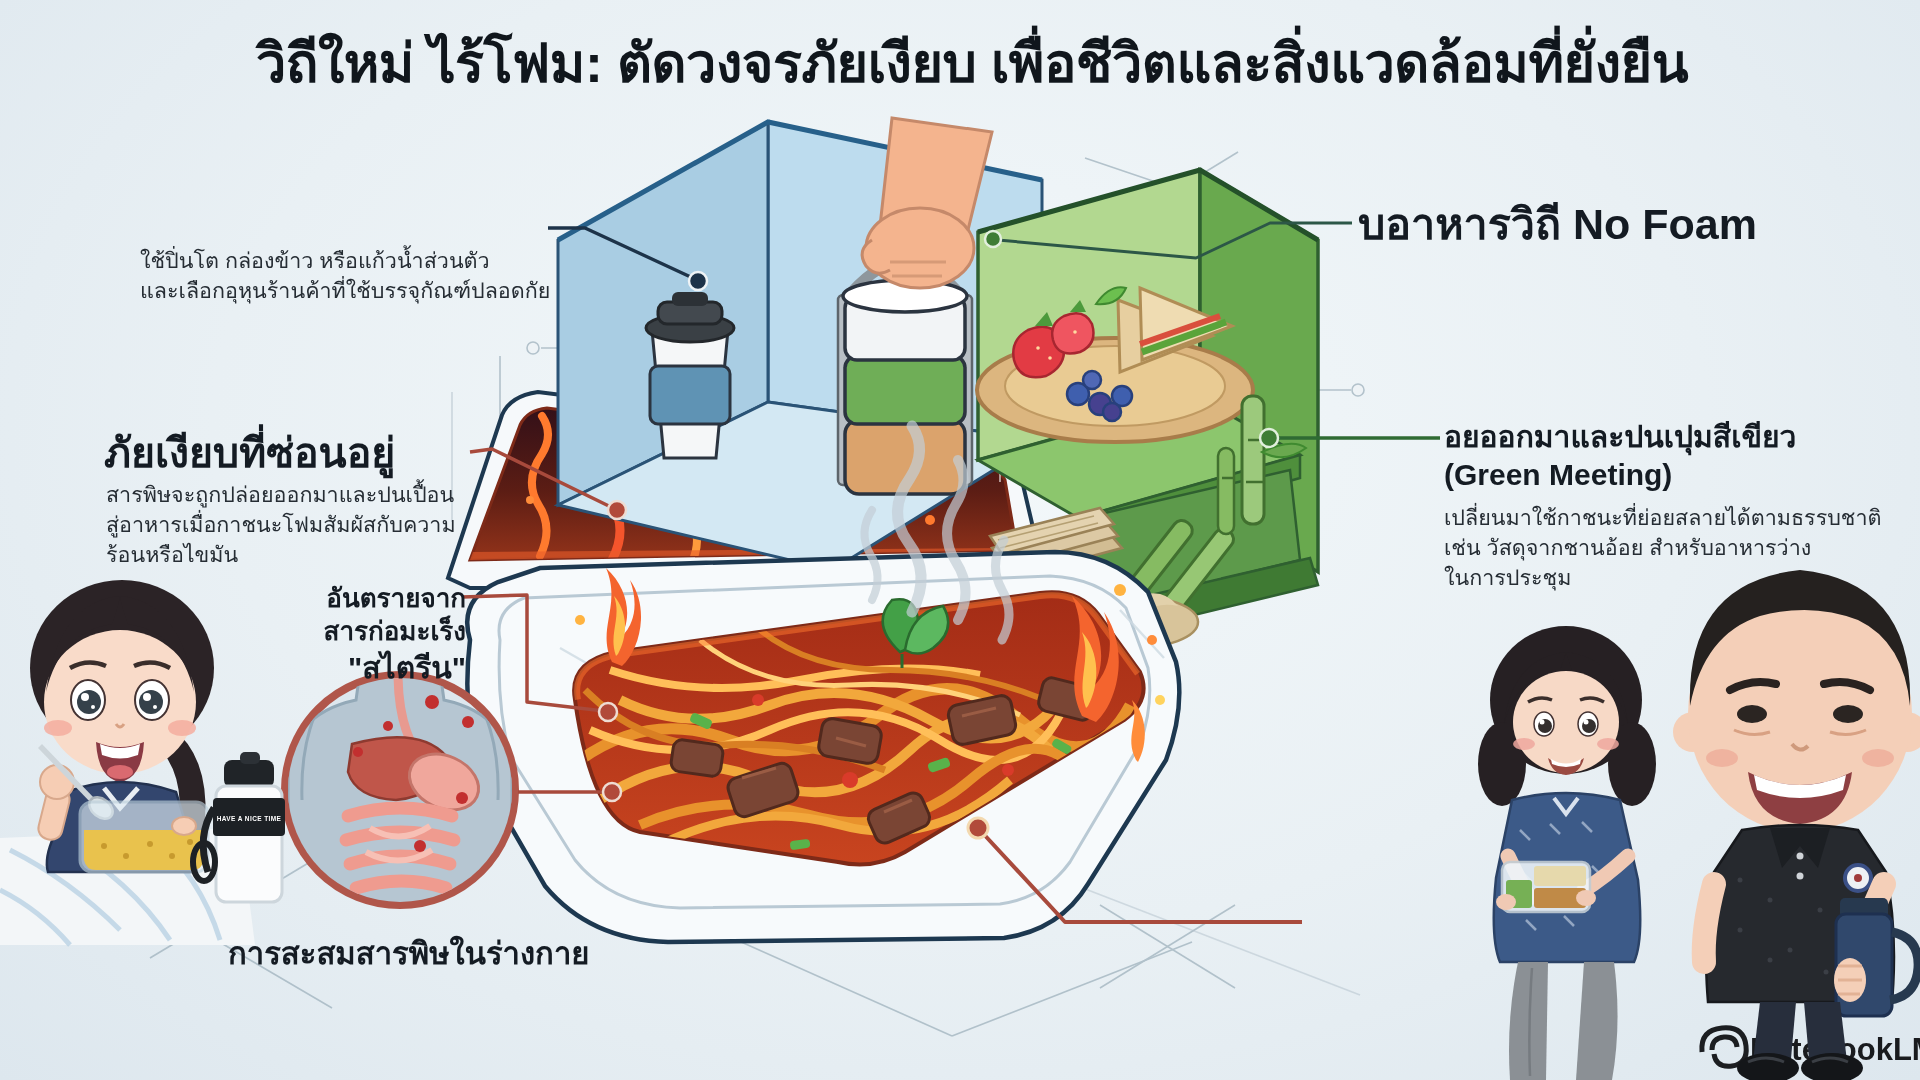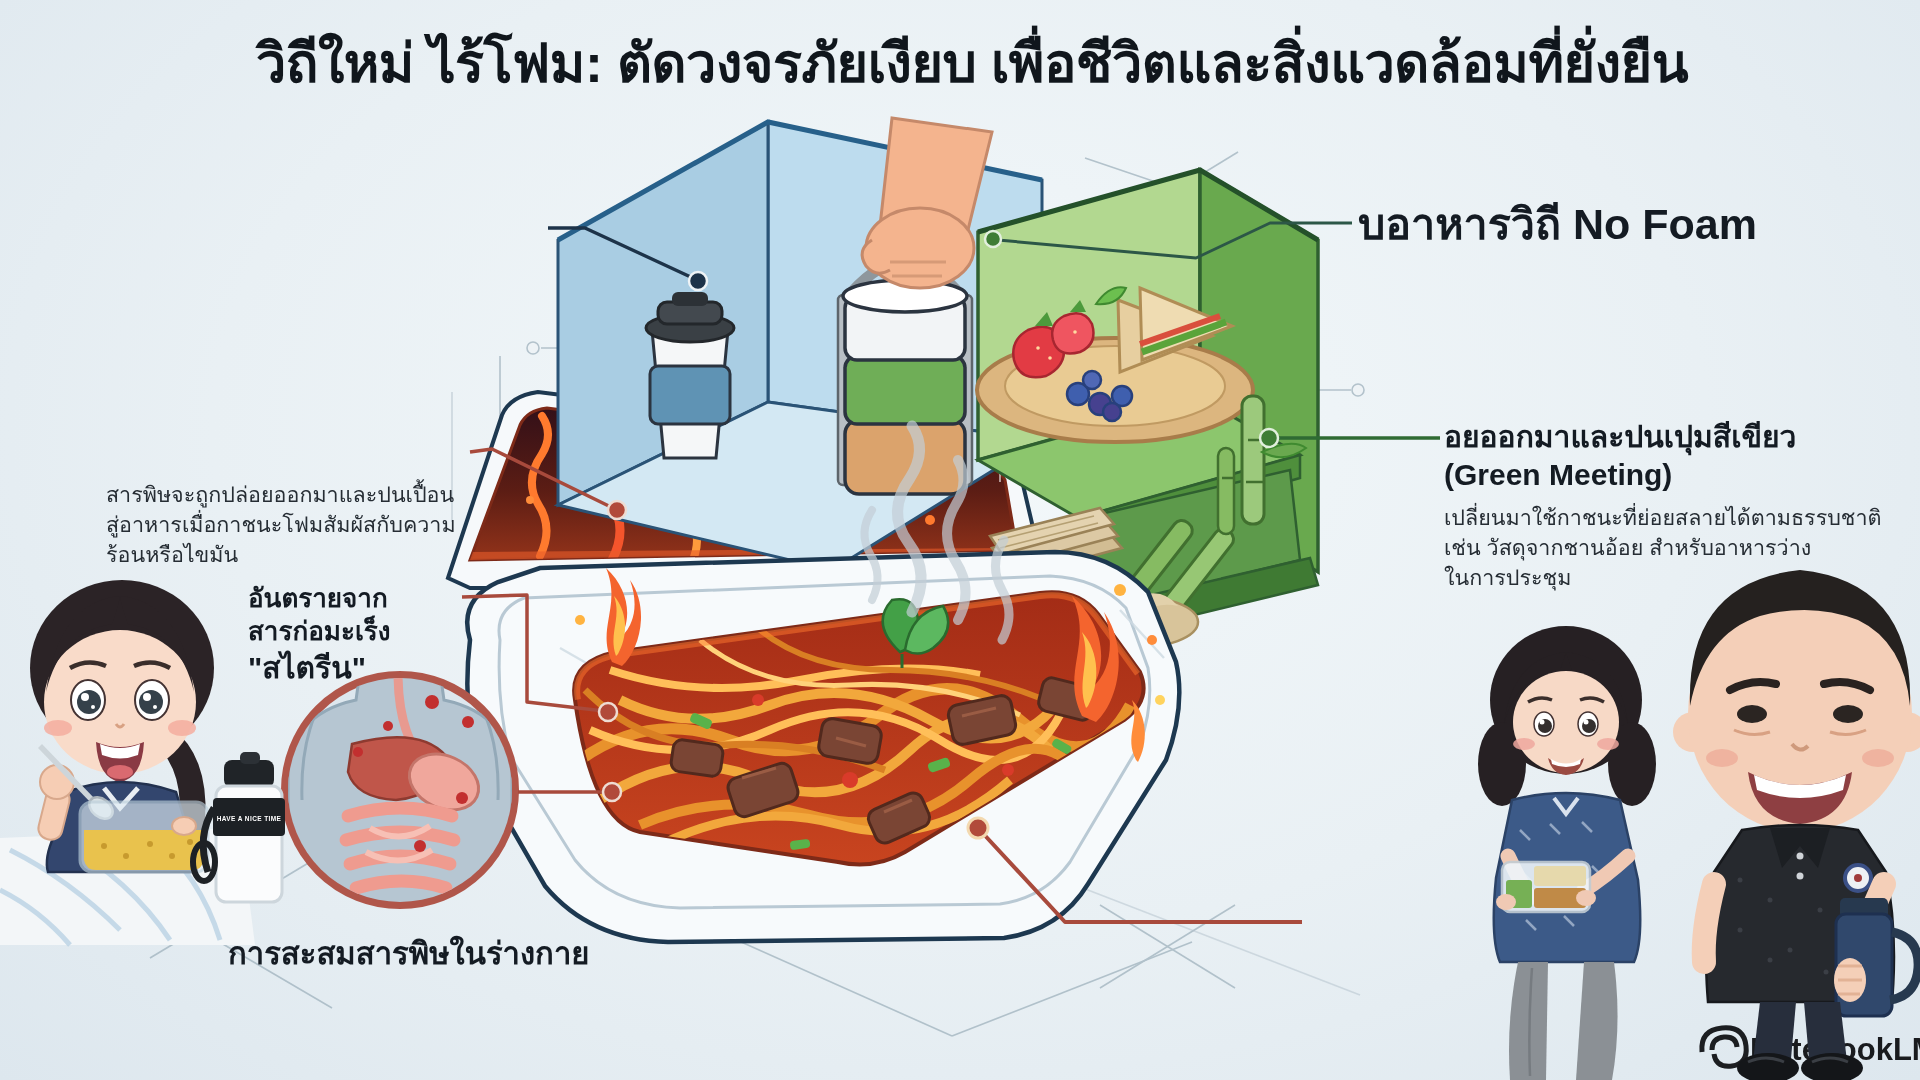--- a/index.html
+++ b/index.html
@@ -7,21 +7,21 @@
     background:radial-gradient(ellipse at 50% 40%, #f3f8fa 0%, #e9f0f4 55%, #dde7ee 100%);
     font-family:"Liberation Sans","DejaVu Sans",sans-serif;color:#16202a;}
   .abs{position:absolute;}
   .title{left:0;right:0;top:20px;text-align:center;font-size:54px;font-weight:800;color:#10161c;letter-spacing:-0.5px;padding-left:24px;}
   .h1{font-weight:800;color:#141b23;}
   .bodytext{white-space:pre-line;color:#262d34;font-size:21.5px;line-height:1.4;}
   .carry-h{left:140px;top:198px;font-size:30px;}
   .carry-b{left:140px;top:246px;}
   .hidden-h{left:104px;top:420px;font-size:41px;}
   .hidden-b{left:106px;top:480px;}
-  .styrene{left:248px;top:582px;width:218px;text-align:left;font-weight:800;font-size:26px;line-height:1.28;color:#141b23;}
+  .styrene{left:248px;top:582px;width:218px;text-align:right;font-weight:800;font-size:26px;line-height:1.28;color:#141b23;}
   .styrene .big{font-size:30px;}
   .accum-h{left:228px;top:928px;font-size:31px;}
   .accum-b{left:228px;top:968px;}
   .found-h{left:1358px;top:190px;font-size:43px;}
   .green-h{left:1444px;top:418px;font-size:30px;line-height:1.25;}
   .green-b{left:1444px;top:503px;}
   svg{position:absolute;left:0;top:0;}
 </style>
 </head>
 <body>
@@ -434,21 +434,24 @@
     <path d="M1760,1002 L1796,1002 L1790,1070 L1752,1070 Z" fill="#272e3c"></path>
     <path d="M1804,1002 L1840,1002 L1848,1070 L1810,1070 Z" fill="#272e3c"></path>
     <ellipse cx="1768" cy="1068" rx="31" ry="15" fill="#141619"></ellipse>
     <ellipse cx="1832" cy="1068" rx="31" ry="15" fill="#141619"></ellipse>
     <path d="M1748,1062 q18,-8 36,0 M1812,1062 q18,-8 36,0" stroke="#3a3e44" stroke-width="3" fill="none"></path>
   </g>
 </svg>
 
 <div class="abs title">วิถีใหม่ ไร้โฟม: ตัดวงจรภัยเงียบ เพื่อชีวิตและสิ่งแวดล้อมที่ยั่งยืน</div>
 
-
+<div class="abs bodytext carry-b">ใช้ปิ่นโต กล่องข้าว หรือแก้วน้ำส่วนตัว
+และเลือกอุหุนร้านค้าที่ใช้บรรจุกัณฑ์ปลอดกัย</div>
+
+<div class="abs h1 hidden-h">ภัยเงียบที่ซ่อนอยู่</div>
 <div class="abs bodytext hidden-b">สารพิษจะถูกปล่อยออกมาและปนเปื้อน
 สู่อาหารเมื่อกาชนะโฟมสัมผัสกับความ
 ร้อนหรือไขมัน</div>
 
 <div class="abs styrene">
   <div>อันตรายจาก</div>
   <div>สารก่อมะเร็ง</div>
   <div class="big">"สไตรีน"</div>
 </div>
 

